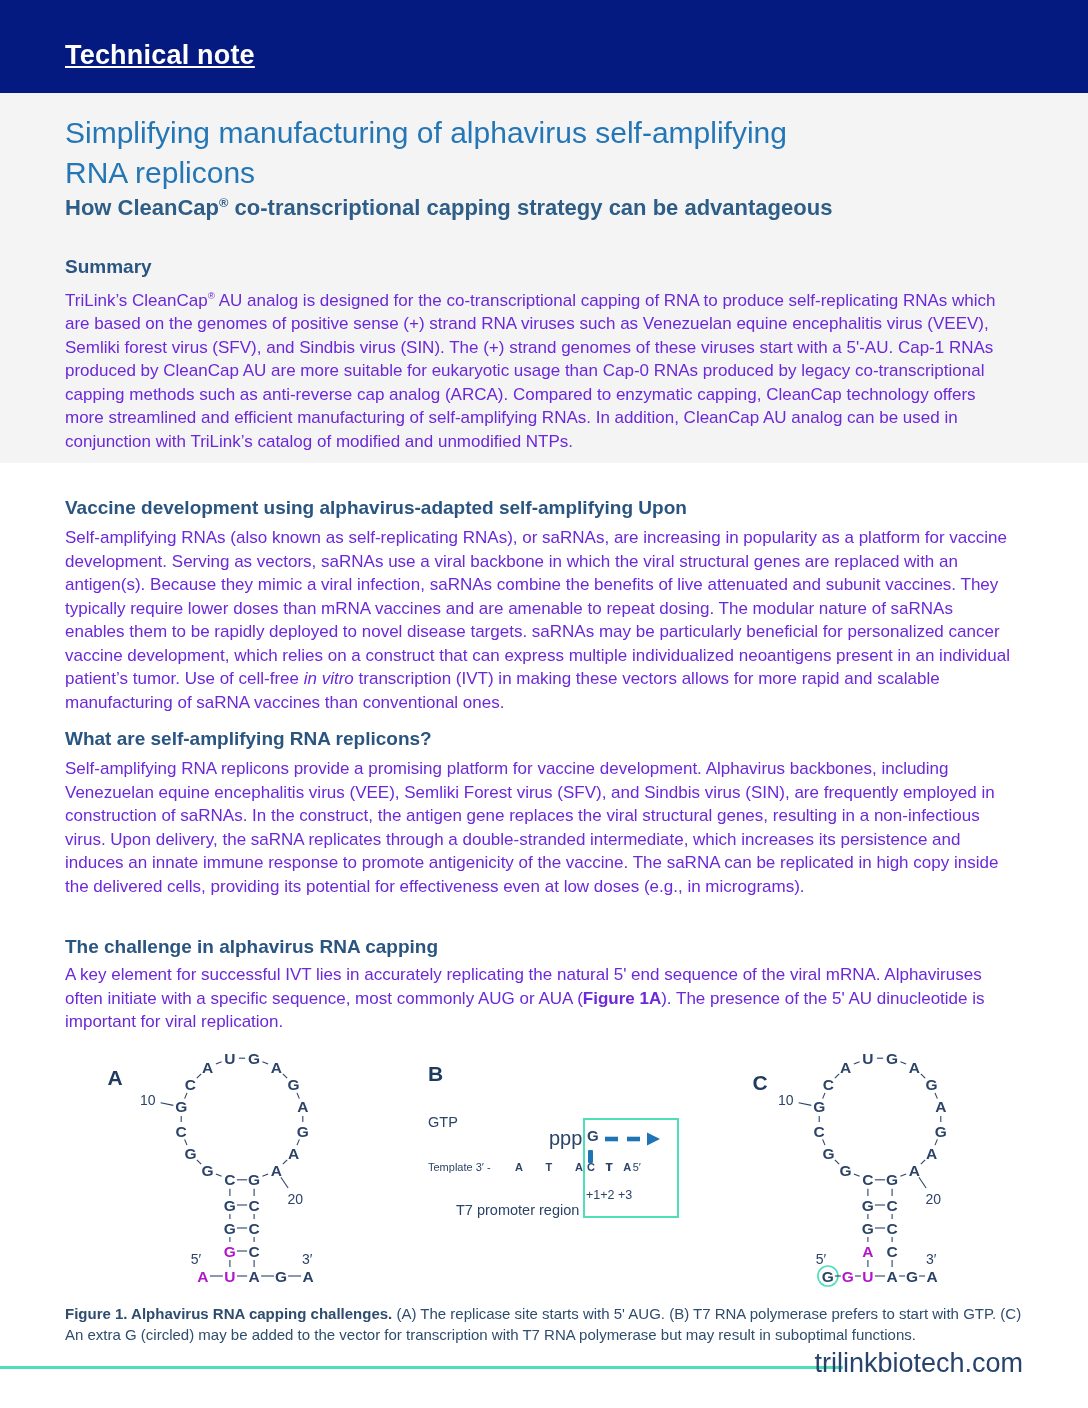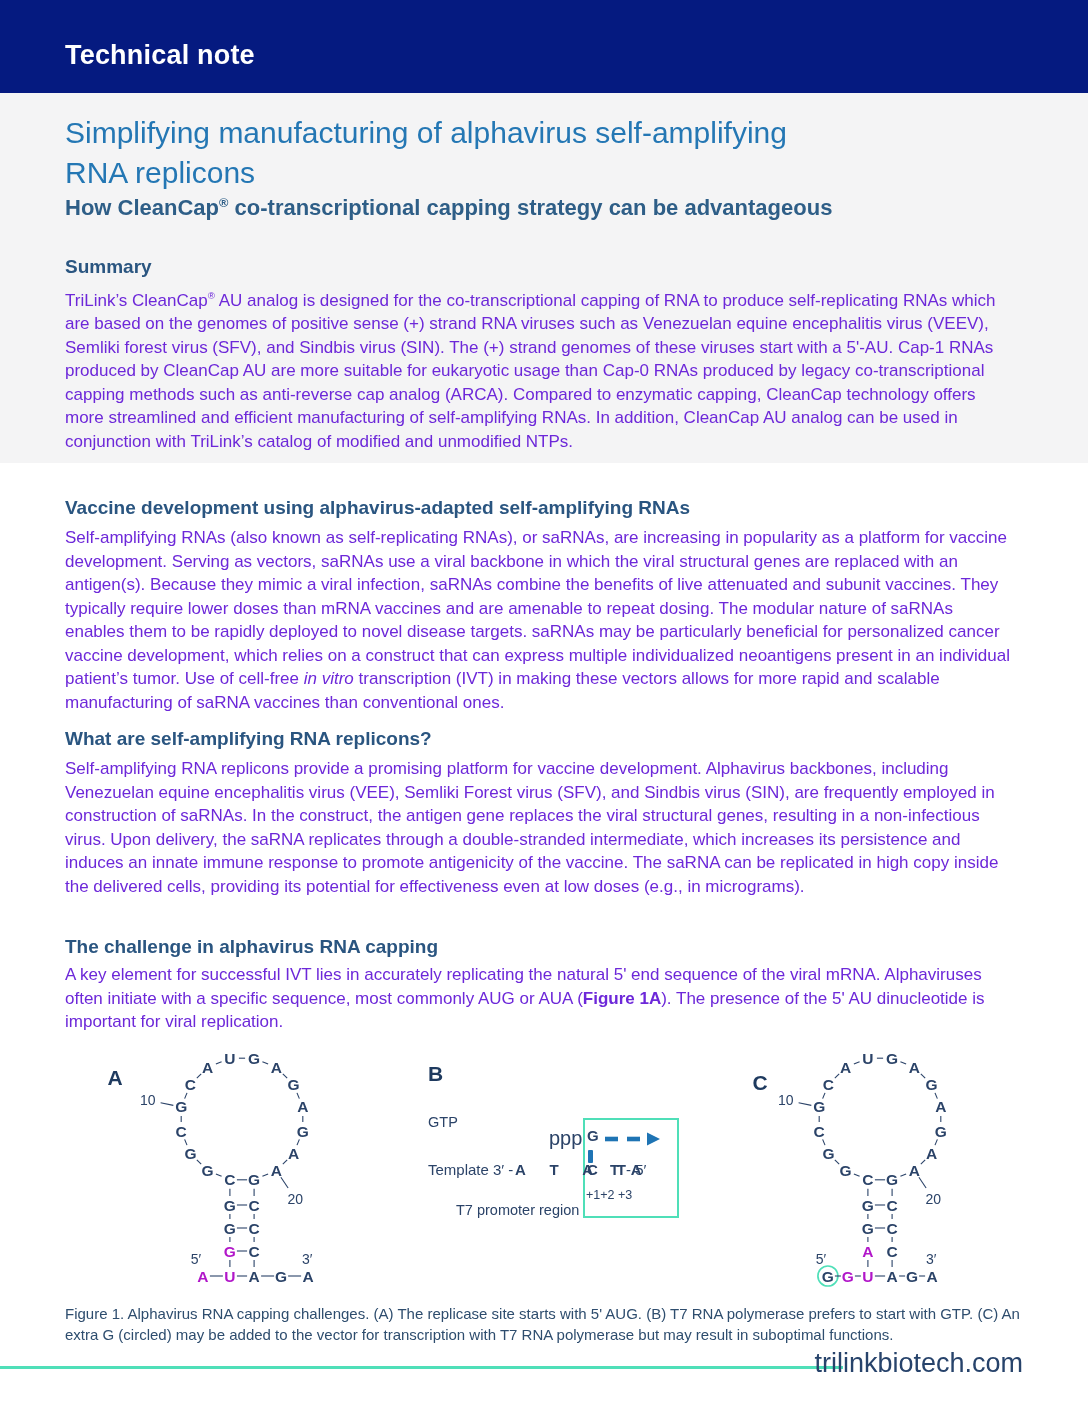--- a/index.html
+++ b/index.html
@@ -4,21 +4,21 @@
 <style>
   * { margin:0; padding:0; box-sizing:border-box; }
   html,body { background:#e8e8e8; }
   body { font-family:"Liberation Sans", sans-serif; }
   .page {
     position:relative; width:1088px; height:1408px; margin:0 auto;
     background:#ffffff; overflow:hidden;
   }
   
   .banner { position:absolute; left:0; top:0; width:1088px; height:93px; background:#051a80; }
-  .banner-title { position:absolute; left:65px; top:40px; font-size:27px; font-weight:700; color:#ffffff; letter-spacing:0.2px; }
+  .banner-title { position:absolute; left:65px; top:40px; font-size:27px; font-weight:700; color:#ffffff; letter-spacing:0.2px;text-decoration:underline; }
   
   .gray-bg { position:absolute; left:0; top:93px; width:1088px; height:370px; background:#f4f4f5; }
   .title { position:absolute; left:65px; top:113px; width:870px; font-size:30px; line-height:40px; font-weight:400; color:#2477b4; }
   .subtitle { position:absolute; left:65px; top:195px; width:950px; font-size:22px; font-weight:700; color:#2e5e87; }
   sup { font-size:58%; vertical-align:super; }
   .h2 { position:absolute; left:65px; font-size:19px; font-weight:700; color:#2a5580; }
   .para { position:absolute; left:65px; width:952px; font-size:17px; line-height:23.5px; color:#6d28d9; }
   
   .figure { position:absolute; left:0; top:1050px; width:1088px; height:250px; }
   .panel-svg { position:absolute; top:0; width:330px; height:250px; }
@@ -30,30 +30,30 @@
   .ln { stroke:#2b4368; stroke-width:1.1; }
   
   .panelB { position:absolute; left:420px; top:10px; width:292px; height:235px; color:#2b4368; }
   .pb-label { position:absolute; left:8px; top:2px; font-size:21px; font-weight:700; color:#1e3a5f; }
   .pb-gtp { position:absolute; left:8px; top:54px; font-size:14.5px; }
   .pb-ppp { position:absolute; left:129px; top:67px; font-size:20px; }
   .pb-box { position:absolute; left:163px; top:58px; width:96px; height:100px; border:2px solid #4fdfb8; }
   .pb-g { position:absolute; left:167px; top:67px; font-size:15px; font-weight:600; }
   .pb-arrow { position:absolute; left:183px; top:72px; }
   .pb-bond { position:absolute; left:168px; top:90px; width:4.5px; height:13px; background:#1e74b4; border-radius:1px; }
-  .pb-row { position:absolute; top:101px; font-size:15px; font-weight:600; }
+  .pb-row { position:absolute; top:101px; font-size:11px; font-weight:600; }
   .pb-tmpl { left:8px; font-weight:400; }
   .pb-ntl { left:95px; letter-spacing:10px; }
   .pb-nti { left:167px; letter-spacing:4px; }
   .pb-end { left:206px; font-weight:400; }
   .pb-plus { position:absolute; left:166px; top:128px; font-size:12.5px; }
   .pb-prom { position:absolute; left:36px; top:142px; font-size:14.5px; }
   
   .caption { position:absolute; left:65px; top:1303px; width:958px; font-size:15px; line-height:21px; color:#2e4d6e; }
-  .caption b { font-weight:400; }
+  .caption b { font-weight:700; }
   .footer-rule { position:absolute; left:0; top:1366px; width:843px; height:3px; background:#4fdfb8; }
   .footer-url { position:absolute; left:65px; top:1348px; width:958px; text-align:right; font-size:27px; color:#27436b; }
 </style>
 </head>
 <body>
 
 <div class="page">
 
   <header class="banner">
     <div class="banner-title">Technical note</div>
@@ -62,21 +62,21 @@
   <div class="gray-bg"></div>
 
   <h1 class="title"><span>Simplifying manufacturing of alphavirus self-amplifying</span><br>
     <span>RNA replicons</span></h1>
 
   <h2 class="subtitle"><span>How CleanCap</span><sup>®</sup><span> co-transcriptional capping strategy can be advantageous</span></h2>
 
   <h3 class="h2" style="top:256px;">Summary</h3>
   <p class="para" style="top:284px;"><span>TriLink’s CleanCap</span><sup>®</sup><span> AU analog is designed for the co-transcriptional capping of RNA to produce self-replicating RNAs which are based on the genomes of positive sense (+) strand RNA viruses such as Venezuelan equine encephalitis virus (VEEV), Semliki forest virus (SFV), and Sindbis virus (SIN). The (+) strand genomes of these viruses start with a 5'-AU. Cap-1 RNAs produced by CleanCap AU are more suitable for eukaryotic usage than Cap-0 RNAs produced by legacy co-transcriptional capping methods such as anti-reverse cap analog (ARCA). Compared to enzymatic capping, CleanCap technology offers more streamlined and efficient manufacturing of self-amplifying RNAs. In addition, CleanCap AU analog can be used in conjunction with TriLink’s catalog of modified and unmodified NTPs.</span></p>
 
-  <h3 class="h2" style="top:497px;">Vaccine development using alphavirus-adapted self-amplifying RNAs</h3>
+  <h3 class="h2" style="top:497px;">Vaccine development using alphavirus-adapted self-amplifying Upon</h3>
   <p class="para" style="top:526px;"><span>Self-amplifying RNAs (also known as self-replicating RNAs), or saRNAs, are increasing in popularity as a platform for vaccine development. Serving as vectors, saRNAs use a viral backbone in which the viral structural genes are replaced with an antigen(s). Because they mimic a viral infection, saRNAs combine the benefits of live attenuated and subunit vaccines. They typically require lower doses than mRNA vaccines and are amenable to repeat dosing. The modular nature of saRNAs enables them to be rapidly deployed to novel disease targets. saRNAs may be particularly beneficial for personalized cancer vaccine development, which relies on a construct that can express multiple individualized neoantigens present in an individual patient’s tumor. Use of cell-free </span><span style="font-style: italic;">in vitro</span><span> transcription (IVT) in making these vectors allows for more rapid and scalable manufacturing of saRNA vaccines than conventional ones.</span></p>
 
   <h3 class="h2" style="top:728px;">What are self-amplifying RNA replicons?</h3>
   <p class="para" style="top:757px;"><span>Self-amplifying RNA replicons provide a promising platform for vaccine development. Alphavirus backbones, including Venezuelan equine encephalitis virus (VEE), Semliki Forest virus (SFV), and Sindbis virus (SIN), are frequently employed in construction of saRNAs. In the construct, the antigen gene replaces the viral structural genes, resulting in a non-infectious virus. Upon delivery, the saRNA replicates through a double-stranded intermediate, which increases its persistence and induces an innate immune response to promote antigenicity of the vaccine. The saRNA can be replicated in high copy inside the delivered cells, providing its potential for effectiveness even at low doses (e.g., in micrograms).</span></p>
 
   <h3 class="h2" style="top:936px;">The challenge in alphavirus RNA capping</h3>
   <p class="para" style="top:963px;"><span>A key element for successful IVT lies in accurately replicating the natural 5' end sequence of the viral mRNA. Alphaviruses often initiate with a specific sequence, most commonly AUG or AUA (</span><span style="font-weight: 700;">Figure 1A</span><span>). The presence of the 5' AU dinucleotide is important for viral replication.</span></p>
 
   <div class="figure">
     <svg id="panelA" class="panel-svg" viewBox="0 0 330 250">

